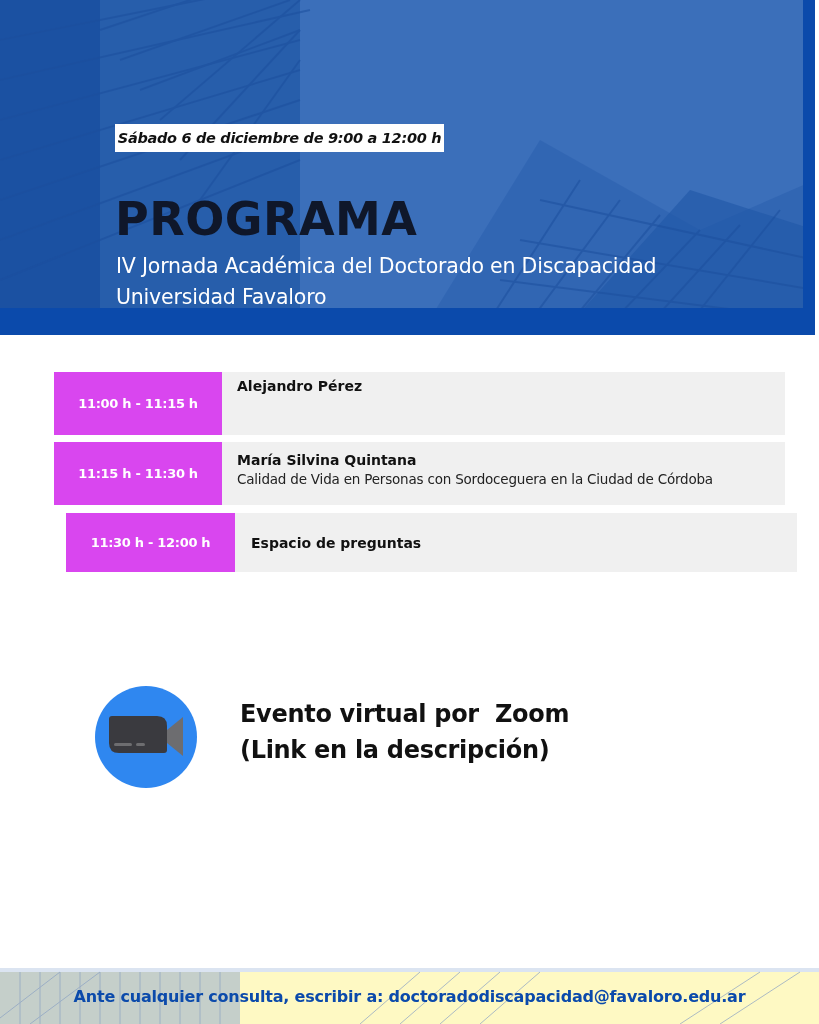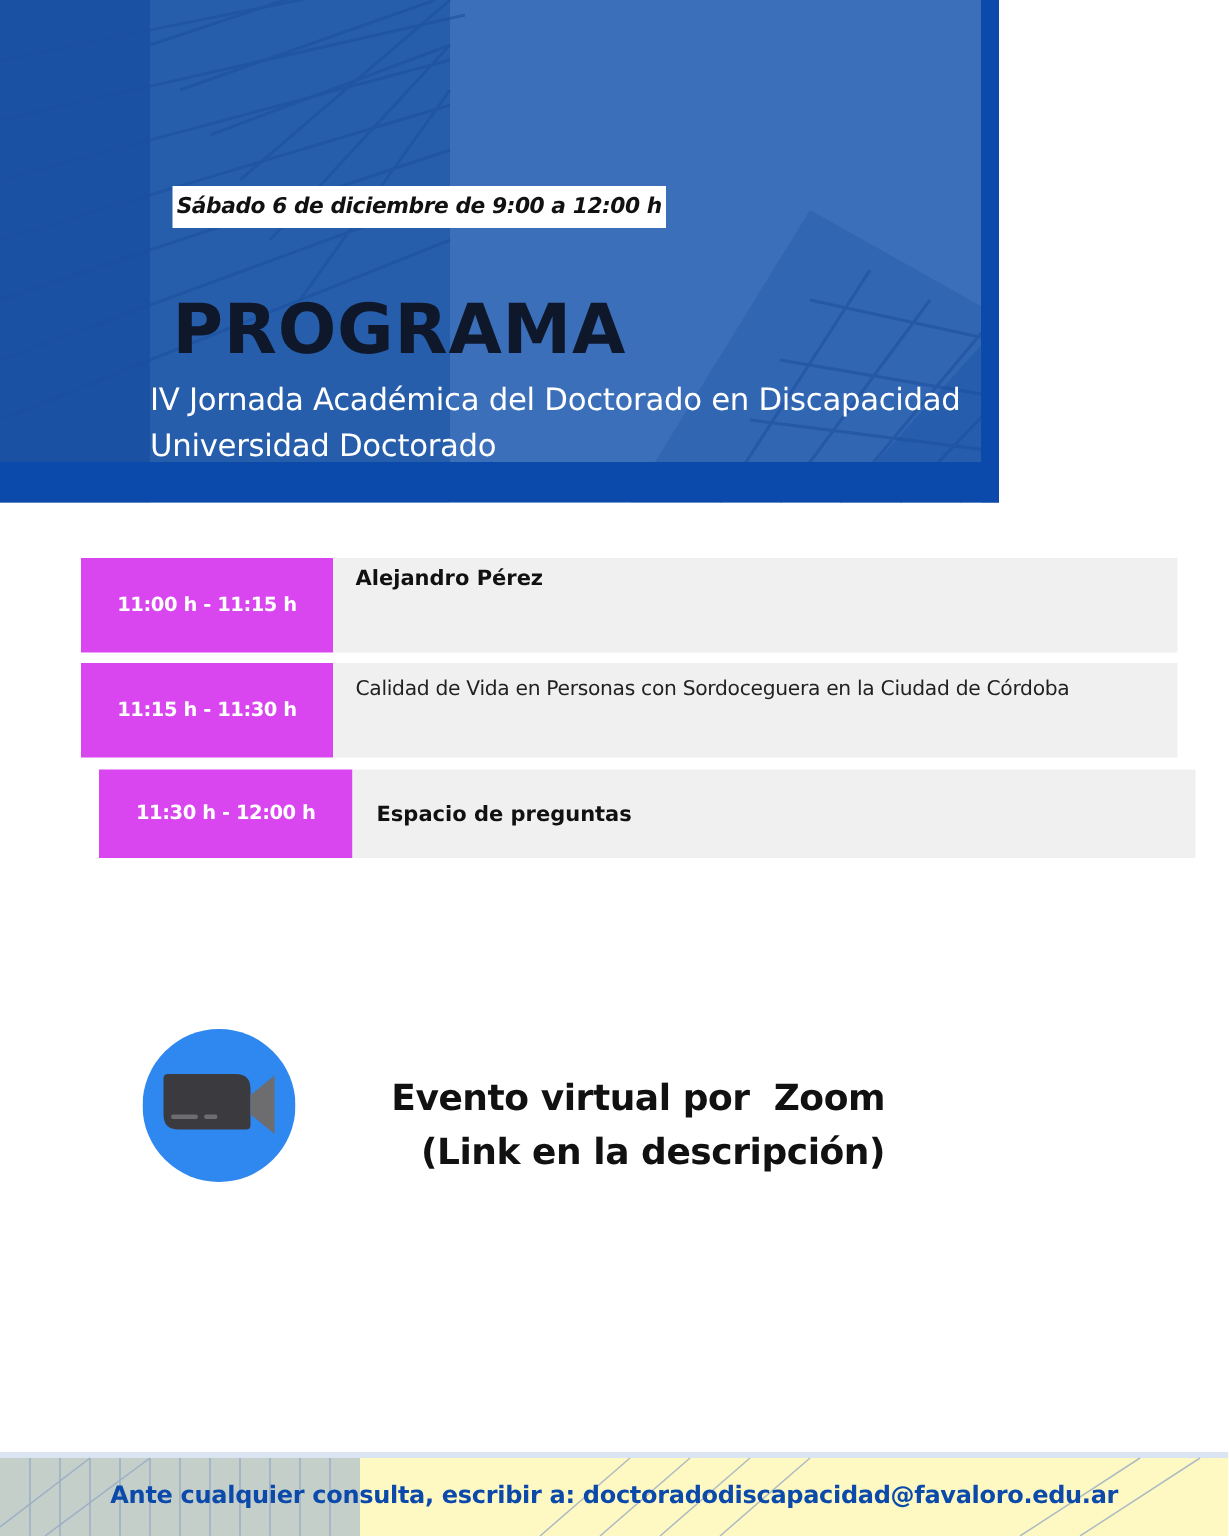--- a/index.html
+++ b/index.html
@@ -2,21 +2,21 @@
 <html><head>
   <meta charset="utf-8">
   <style>
     html, body { margin: 0; padding: 0; }
     body {
       width: 819px; height: 1024px; position: relative; overflow: hidden;
       background: #ffffff;
       font-family: "DejaVu Sans", sans-serif;
     }
     .header {
-      position: absolute; left: 0; top: 0; width: 666px; height: 335px;
+      position: absolute; left: 0; top: 0; width: 815px; height: 335px;
       background: #3b6fba; overflow: hidden;
     }
     .header svg.bg { position: absolute; left: 0; top: 0; }
     .header .right-bar {
       position: absolute; right: 0; top: 0; width: 12px; height: 335px; background: #0b4aab;
     }
     .header .bottom-bar {
       position: absolute; left: 0; top: 308px; width: 815px; height: 27px; background: #0b4aab;
     }
     .date-badge {
@@ -24,21 +24,21 @@
       background: #ffffff; color: #111; font-weight: bold; font-style: italic;
       font-size: 14.5px; line-height: 28px; text-align: center;
       font-family: "DejaVu Sans", sans-serif; letter-spacing: -0.3px;
     }
     .title {
       position: absolute; left: 115px; top: 192px; color: #0f172a;
       font-family: "DejaVu Sans", sans-serif; font-weight: bold; font-size: 46px;
       letter-spacing: 0.5px;
     }
     .subtitle {
-      position: absolute; left: 100px; color: #fff; font-size: 20.5px;
+      position: absolute; left: 116px; color: #fff; font-size: 20.5px;
       font-family: "DejaVu Sans", sans-serif; letter-spacing: -0.2px;
     }
     .subtitle.l1 { top: 254px; }
     .subtitle.l2 { top: 285px; }
 
     .schedule { position: absolute; left: 54px; top: 372px; width: 731px; }
     .row { position: absolute; left: 0; width: 731px; display: flex; }
     .row .time {
       width: 168px; background: #d946ef; color: #fff; font-weight: bold;
       font-size: 13px; display: flex; align-items: center; justify-content: center;
@@ -51,23 +51,23 @@
     .row .speaker { font-weight: bold; font-size: 14px; color: #111; line-height: 20px; }
     .row .talk { font-size: 13.5px; line-height: 19px; color: #222; letter-spacing: -0.2px; }
     .row.r1 { top: 0; height: 63px; }
     .row.r2 { top: 70px; height: 63px; }
     .row.r3 { top: 141px; height: 59px; padding-left: 12px; }
     .row.r3 .time { width: 169px; }
     .row.r3 .info { display: flex; align-items: center; padding: 0 0 0 16px; }
 
     .zoom-icon { position: absolute; left: 95px; top: 686px; width: 102px; height: 102px; }
     .event-text {
-      position: absolute; left: 240px; top: 714px; width: 350px;
+      position: absolute; left: 240px; top: 696px; width: 350px;
       color: #111; font-weight: bold; font-size: 24px; line-height: 36px;
-      text-align: right; letter-spacing: -0.3px;
+      text-align: left; letter-spacing: -0.3px;
     }
 
     .footer {
       position: absolute; left: 0; top: 968px; width: 819px; height: 64px;
       background: #fef9c3; overflow: hidden;
     }
     .footer svg { position: absolute; left: 0; top: 0; }
     .footer .text {
       position: absolute; left: 0; width: 819px; top: 19px; text-align: center;
       color: #0b4aab; font-weight: bold; font-size: 16px; letter-spacing: -0.2px;
@@ -105,33 +105,34 @@
       <line x1="540" y1="200" x2="815" y2="260"></line>
       <line x1="520" y1="240" x2="815" y2="290"></line>
       <line x1="500" y1="280" x2="815" y2="320"></line>
     </g>
   </svg>
   <div class="right-bar"></div>
   <div class="bottom-bar"></div>
   <div class="date-badge">Sábado 6 de diciembre de 9:00 a 12:00 h</div>
   <div class="title">PROGRAMA</div>
   <div class="subtitle l1">IV Jornada Académica del Doctorado en Discapacidad</div>
-  <div class="subtitle l2">Universidad Doctorado</div>
+  <div class="subtitle l2">Universidad Favaloro</div>
 </div>
 
 <div class="schedule">
   <div class="row r1">
     <div class="time">11:00 h - 11:15 h</div>
     <div class="info">
       <div class="speaker">Alejandro Pérez</div>
     </div>
   </div>
   <div class="row r2">
     <div class="time">11:15 h - 11:30 h</div>
     <div class="info" style="padding-top:8px;">
+      <div class="speaker">María Silvina Quintana</div>
       <div class="talk">Calidad de Vida en Personas con Sordoceguera en la Ciudad de Córdoba</div>
     </div>
   </div>
   <div class="row r3">
     <div class="time">11:30 h - 12:00 h</div>
     <div class="info">
       <div class="speaker">Espacio de preguntas</div>
     </div>
   </div>
 </div>

